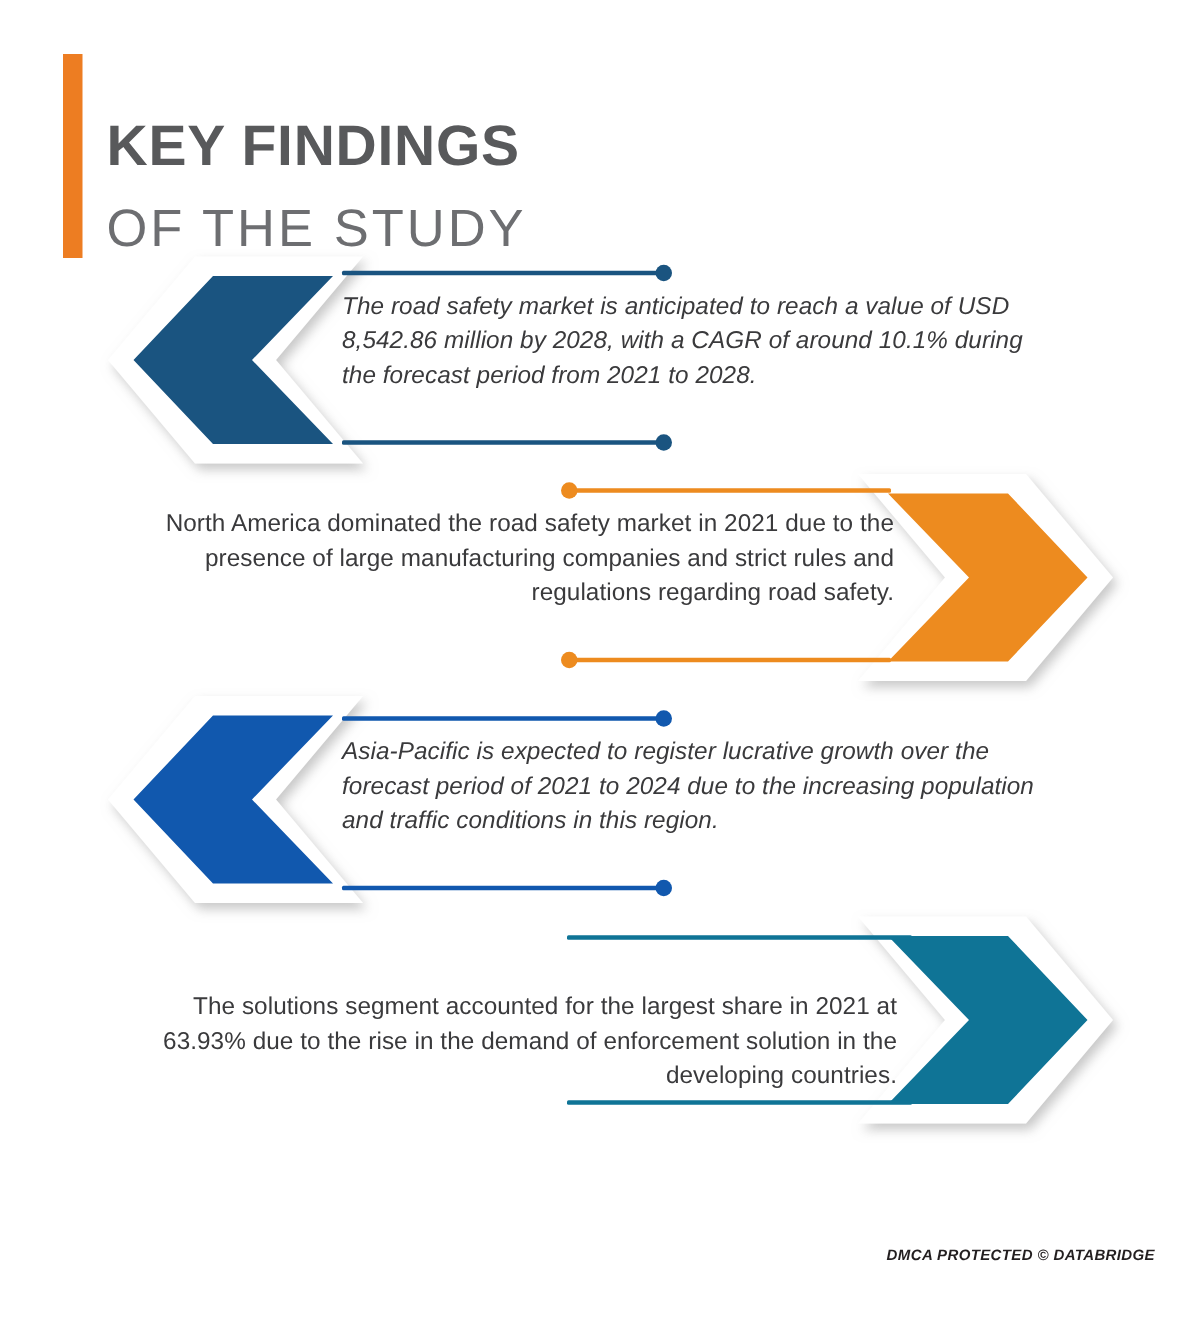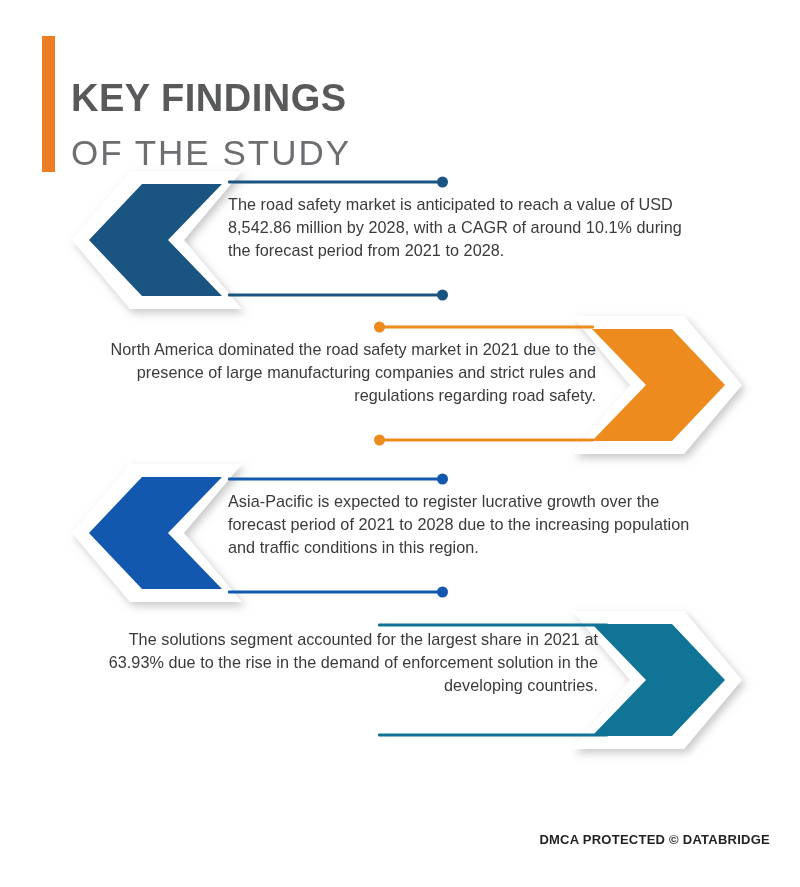--- a/index.html
+++ b/index.html
@@ -75,21 +75,21 @@
   
   .txt {
     position: absolute;
     top: 28px;
     width: 462px;
     font-size: 16.2px;
     line-height: 1.42;
     color: #3A3A3C;
     letter-spacing: 0.05px;
   }
-  .txt-right { left: 228px; text-align: left; }
+  .txt-right { left: 228px; text-align: left; font-style: italic; }
   .txt-left  { left: 108px; text-align: right; width: 488px; }
 
   
   .rule {
     position: absolute;
     height: 3px;
   }
   .rule .bar {
     position: absolute;
     left: 0; right: 0;
@@ -112,24 +112,25 @@
   
   .rule-r { left: 228px; width: 218px; }
   .rule-l { left: 376px; width: 218px; }
   .rule-l-plain { left: 378px; width: 230px; }
 
   
   .footer {
     position: absolute;
     right: 30px;
     top: 832px;
-    font-size: 13px;
+    font-size: 10px;
     font-weight: bold;
     letter-spacing: 0.25px;
     color: #231F20;
+    font-style: italic;
   }
 </style>
 </head>
 <body>
 
 <div class="header">
   <div class="header-bar"></div>
   <div class="header-text">
     <div class="title-main">KEY FINDINGS</div>
     <div class="title-sub">OF THE STUDY</div>
@@ -191,21 +192,21 @@
         </filter>
       </defs>
       <path d="M 58 0 L 170 0 L 112 69 L 170 138 L 58 138 L 0 69 Z" fill="#ffffff" filter="url(#sh3)"></path>
       <path d="M 70 13 L 150 13 L 96 69 L 150 125 L 70 125 L 17 69 Z" fill="#1158AE"></path>
     </svg>
   </div>
   <div class="rule rule-r" style="top: 19px;">
     <div class="bar" style="background:#1158AE;"></div>
     <div class="dot at-right" style="background:#1158AE;"></div>
   </div>
-  <div class="txt txt-right" style="top:32px;">Asia-Pacific is expected to register lucrative growth over the forecast period of 2021 to 2028 due to the increasing population and traffic conditions in this region.</div>
+  <div class="txt txt-right" style="top:32px;">Asia-Pacific is expected to register lucrative growth over the forecast period of 2021 to 2024 due to the increasing population and traffic conditions in this region.</div>
   <div class="rule rule-r" style="top: 132px;">
     <div class="bar" style="background:#1158AE;"></div>
     <div class="dot at-right" style="background:#1158AE;"></div>
   </div>
 </div>
 
 <div class="block" id="block-3">
   <div class="chev-wrap chev-right">
     <svg viewBox="0 0 170 138" xmlns="http://www.w3.org/2000/svg">
       <defs>
@@ -213,19 +214,19 @@
           <feDropShadow dx="3" dy="4" stdDeviation="4" flood-color="#9a9a9a" flood-opacity="0.55"></feDropShadow>
         </filter>
       </defs>
       <path d="M 0 0 L 112 0 L 170 69 L 112 138 L 0 138 L 58 69 Z" fill="#ffffff" filter="url(#sh4)"></path>
       <path d="M 20 13 L 100 13 L 153 69 L 100 125 L 20 125 L 74 69 Z" fill="#0F7496"></path>
     </svg>
   </div>
   <div class="rule rule-l-plain" style="top: 18px;">
     <div class="bar" style="background:#0F7496;"></div>
   </div>
-  <div class="txt txt-left" style="top:23px; left:108px; width:490px;">The solutions segment accounted for the largest share in 2021 at 63.93% due to the rise in the demand of enforcement solution in the developing countries.</div>
+  <div class="txt txt-left" style="top:55px; left:108px; width:490px;">The solutions segment accounted for the largest share in 2021 at 63.93% due to the rise in the demand of enforcement solution in the developing countries.</div>
   <div class="rule rule-l-plain" style="top: 128px;">
     <div class="bar" style="background:#0F7496;"></div>
   </div>
 </div>
 
 <div class="footer">DMCA PROTECTED © DATABRIDGE</div>
 
 </body></html>

